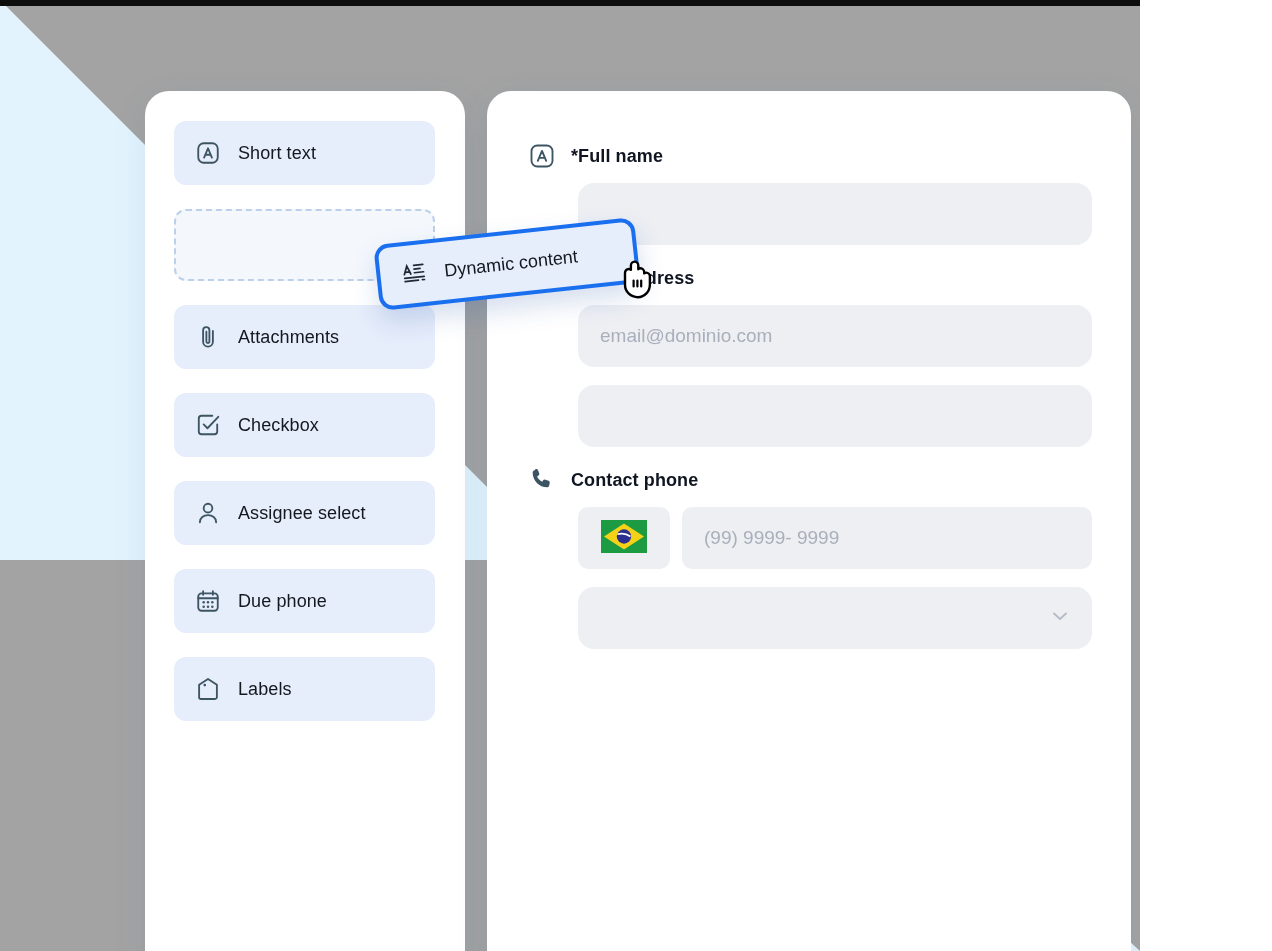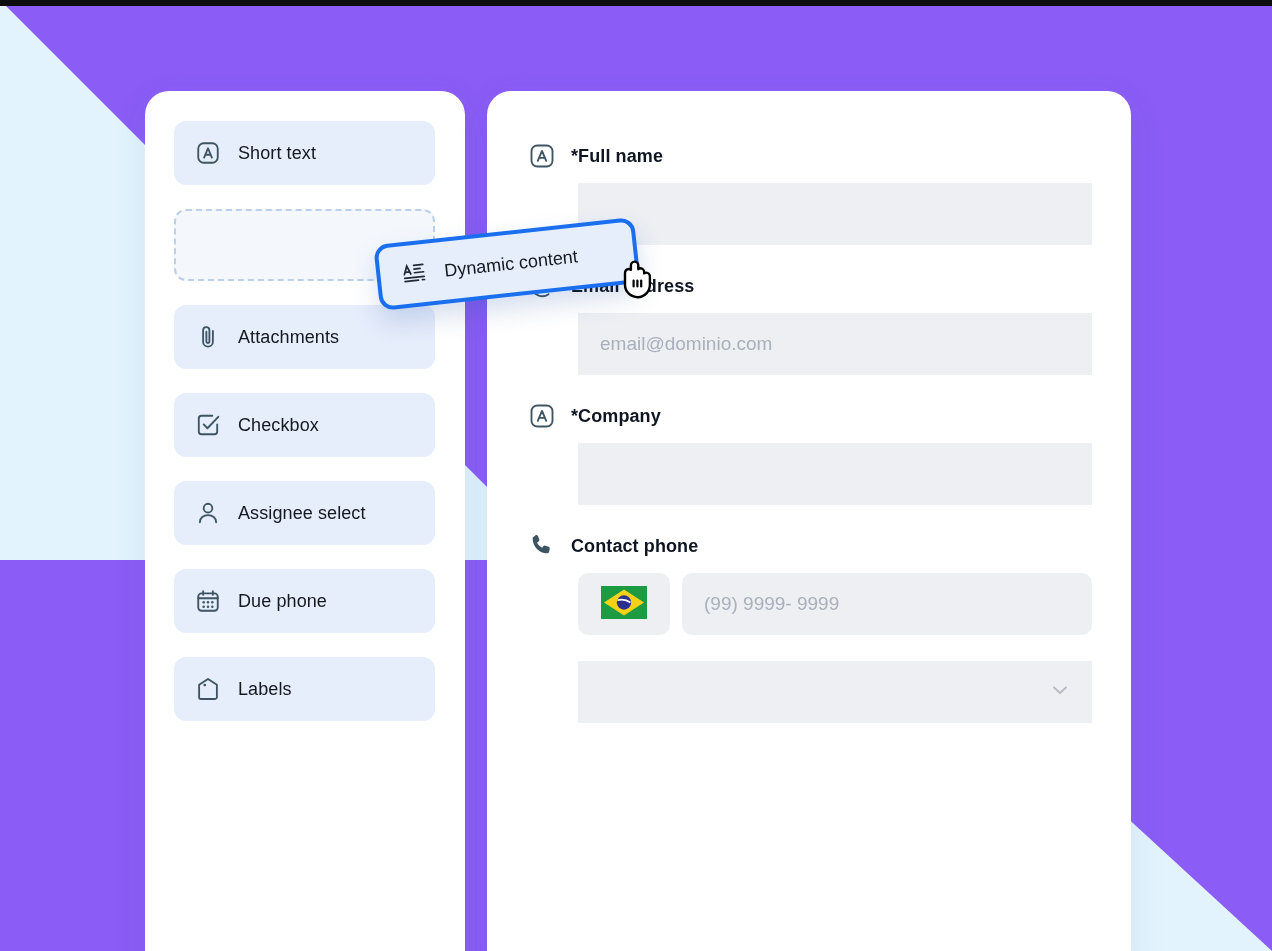--- a/index.html
+++ b/index.html
@@ -4,23 +4,23 @@
 <style>
   * { box-sizing: border-box; margin: 0; padding: 0; }
   html, body {
     width: 1272px;
     height: 951px;
     overflow: hidden;
     font-family: "Liberation Sans", sans-serif;
   }
   #stage {
     position: relative;
-    width: 1272px;
+    width: 1140px;
     height: 951px;
-    background: #8b5cf6;
+    background: #a3a3a3;
     overflow: hidden;
   }
 
   
   .bg-tri-tl {
     position: absolute;
     left: 0; top: 0;
     width: 560px; height: 560px;
     background: #e2f3fd;
     clip-path: polygon(0 0, 0 100%, 100% 100%);
@@ -121,21 +121,21 @@
     z-index: 50;
     pointer-events: none;
   }
 
   
   .form-body {
     position: absolute;
     left: 40px; top: 50px;
     width: 565px;
   }
-  .field { position: relative; margin-bottom: 26px; }
+  .field { position: relative; margin-bottom: 18px; }
   .field-head {
     display: flex;
     align-items: center;
     gap: 14px;
     margin-bottom: 12px;
   }
   .field-icon {
     width: 30px; height: 30px;
     flex: 0 0 30px;
     display: flex; align-items: center; justify-content: center;
@@ -144,21 +144,21 @@
   .field-label {
     font-size: 18px;
     font-weight: bold;
     color: #101621;
     letter-spacing: .1px;
   }
   .control {
     margin-left: 51px;
     height: 62px;
     background: #edeff3;
-    border-radius: 0;
+    border-radius: 16px;
     display: flex;
     align-items: center;
     padding: 0 22px;
     font-size: 19px;
     color: #a9b0bb;
   }
   .control.tall { height: 62px; }
   .control.select { justify-content: flex-end; padding-right: 20px; }
   .select-chev { color: #b6bcc6; }
 
@@ -290,29 +290,20 @@
               <circle cx="12" cy="12" r="4"></circle>
               <path d="M16 8.4v5.1a2.6 2.6 0 0 0 5.1.6A9.3 9.3 0 1 0 17.6 19"></path>
             </svg>
           </span>
           <span class="field-label">Email address</span>
         </div>
         <div class="control">email@dominio.com</div>
       </div>
 
       <div class="field">
-        <div class="field-head">
-          <span class="field-icon">
-            <svg width="28" height="28" viewBox="0 0 24 24" fill="none" stroke="currentColor" stroke-width="1.6">
-              <rect x="3" y="3" width="18" height="18" rx="5"></rect>
-              <path d="M8.4 16.2 12 7.6l3.6 8.6M9.6 13.6h4.8" stroke-linecap="round" stroke-linejoin="round"></path>
-            </svg>
-          </span>
-          <span class="field-label">*Company</span>
-        </div>
         <div class="control"></div>
       </div>
 
       <div class="field">
         <div class="field-head">
           <span class="field-icon">
             <svg width="28" height="28" viewBox="0 0 24 24" fill="currentColor">
               <path d="M6.7 2.6c.8-.2 1.6.2 1.9 1l1 2.7c.3.7 0 1.5-.6 1.9l-1.2.8c.8 2 2.4 3.6 4.4 4.5l.8-1.2c.4-.6 1.2-.9 1.9-.6l2.7 1c.8.3 1.2 1.1 1 1.9l-.5 2.3c-.2.8-.9 1.3-1.7 1.3C9.6 18.2 4 12.6 4 5.5c0-.8.5-1.5 1.3-1.7z"></path>
             </svg>
           </span>

